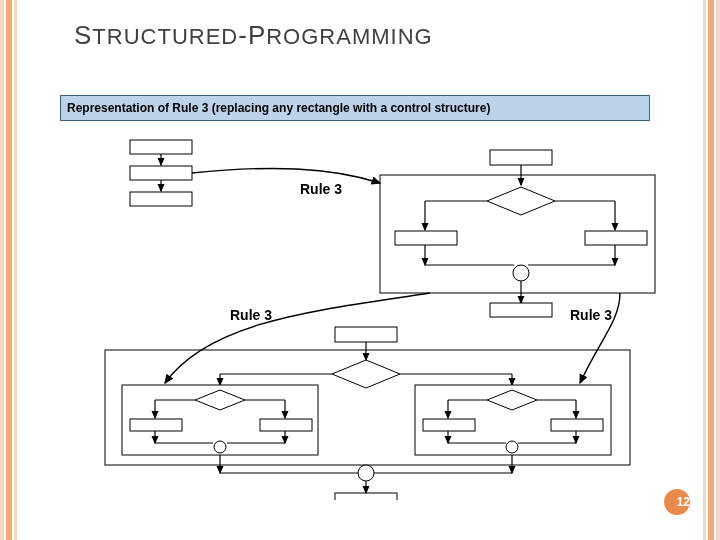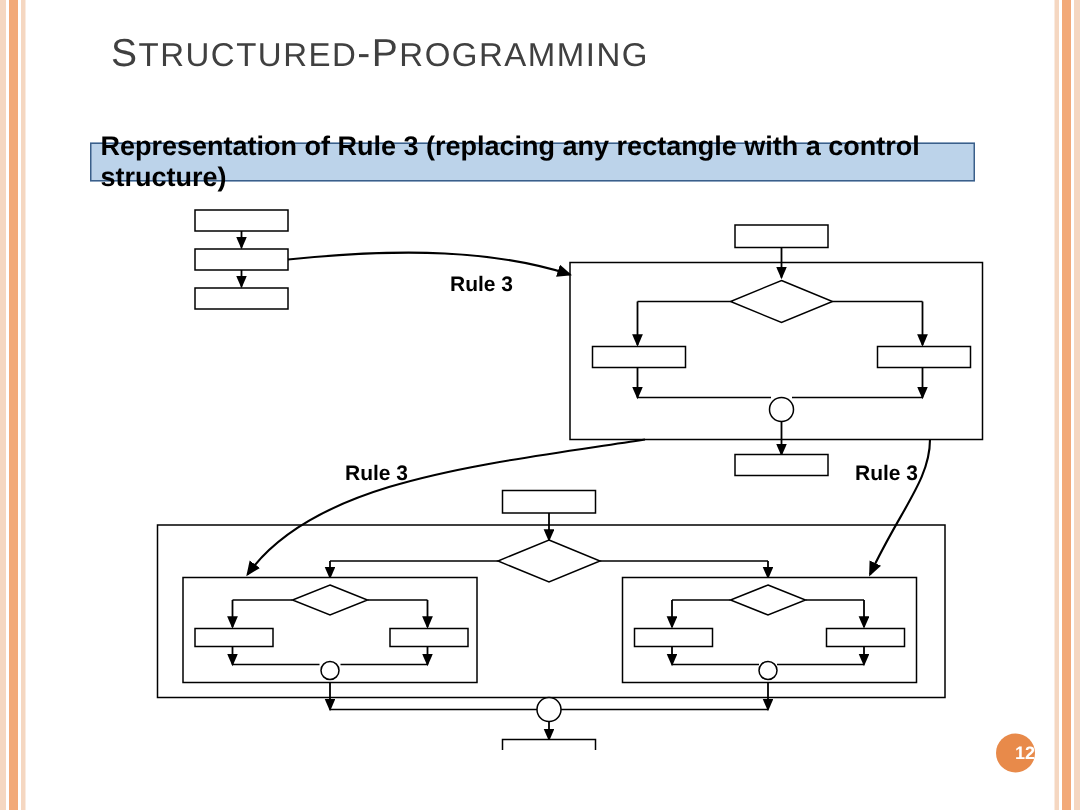--- a/index.html
+++ b/index.html
@@ -35,21 +35,21 @@
     position: absolute;
     top: 95px;
     left: 60px;
     width: 590px;
     height: 26px;
     background: #bcd3ea;
     border: 1px solid #3a5f8a;
     display: flex;
     align-items: center;
     padding-left: 6px;
-    font-size: 18px;
+    font-size: 12px;
     font-weight: bold;
     color: #000;
   }
 
   .diagram {
     position: absolute;
     top: 125px;
     left: 60px;
     width: 610px;
     height: 375px;

